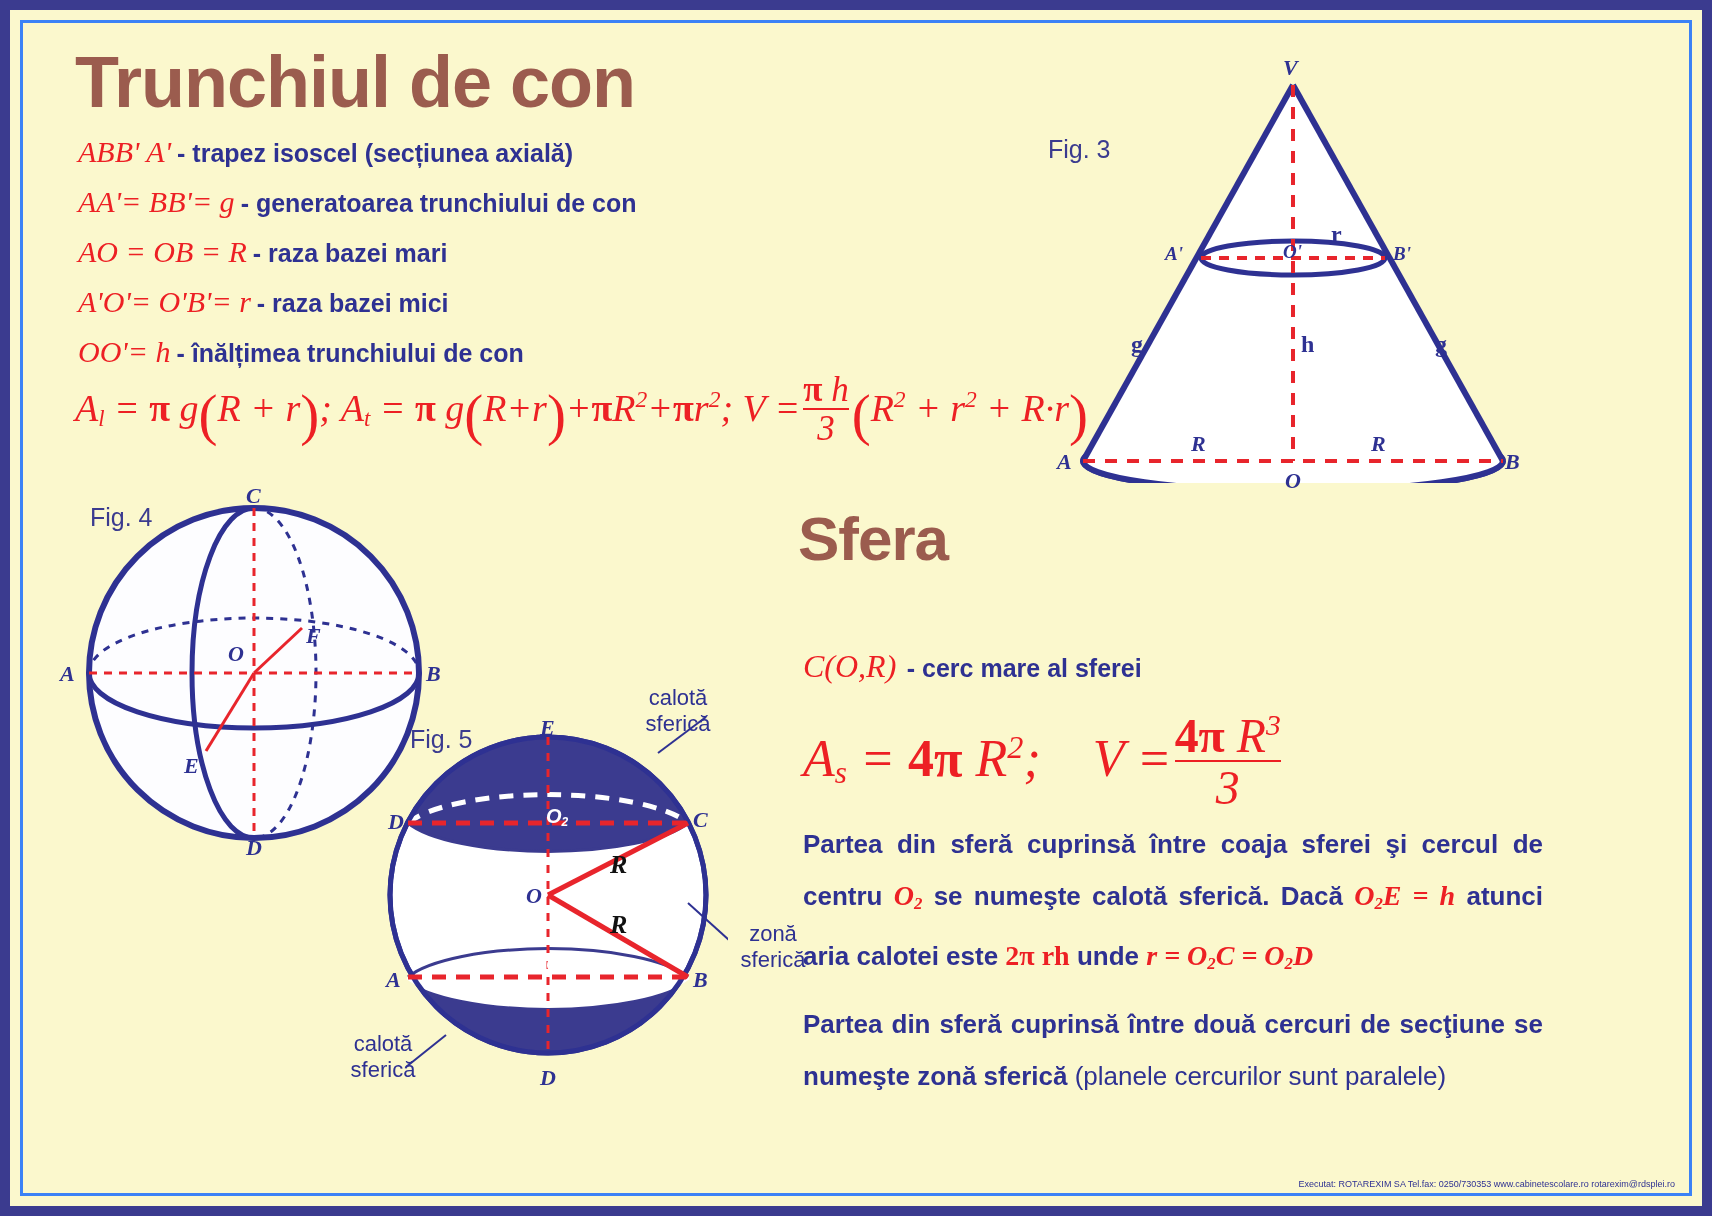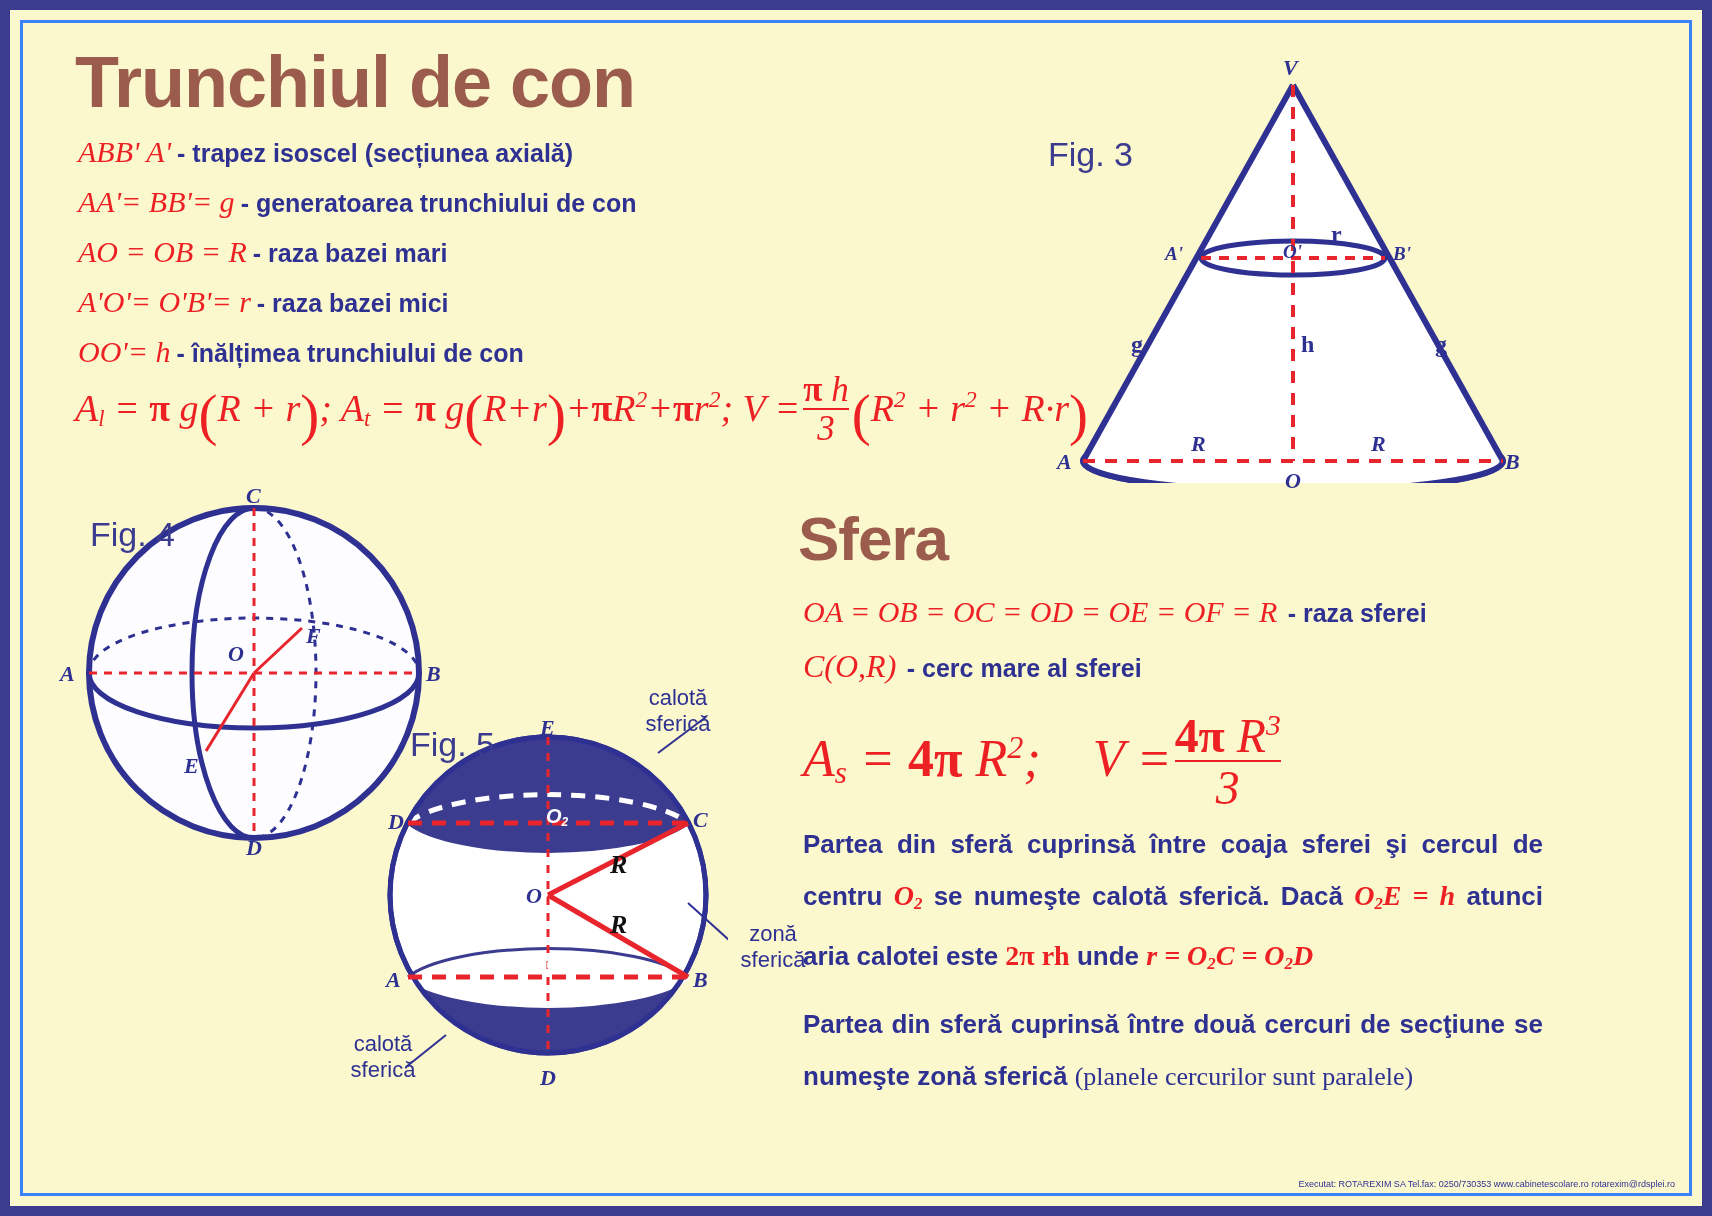--- a/index.html
+++ b/index.html
@@ -100,27 +100,27 @@
     text-align:justify;
   }
   #para1{top:795px;}
   #para2{top:975px;}
   .inl-red{
     color:#ed2024;
     font-family:"Liberation Serif",serif;
     font-style:italic;
     font-size:28px;
   }
-  .norm{font-weight:normal;font-family:Liberation Serif, serif;}
+  .norm{font-weight:normal;}
 
   
   .figlabel{
     color:#3b3b8f;
     font-family:"Liberation Sans",sans-serif;
-    font-size:34px;
+    font-size:25px;
   }
   .ptlabel{
     color:#2e3192;
     font-family:"Liberation Serif",serif;
     font-style:italic;
     font-weight:bold;
     font-size:22px;
   }
   .ptlabel-w{
     color:#ffffff;
@@ -262,21 +262,21 @@
       <path d="M196 45 A62 165 0 0 1 196 375" fill="none" stroke="#2e3192" stroke-width="3" stroke-dasharray="7,7"></path>
 
       <line x1="196" y1="45" x2="196" y2="375" stroke="#e8252c" stroke-width="3" stroke-dasharray="8,7"></line>
 
       <line x1="31" y1="210" x2="361" y2="210" stroke="#e8252c" stroke-width="3" stroke-dasharray="8,7"></line>
 
       <line x1="196" y1="210" x2="244" y2="165" stroke="#e8252c" stroke-width="3"></line>
 
       <line x1="196" y1="210" x2="148" y2="288" stroke="#e8252c" stroke-width="3"></line>
     </svg>
-    <div class="figlabel abs" style="left:32px;top:52px;">Fig. 4</div>
+    <div class="figlabel abs" style="left:32px;top:40px;">Fig. 4</div>
     <div class="ptlabel abs" style="left:188px;top:20px;">C</div>
     <div class="ptlabel abs" style="left:248px;top:160px;">F</div>
     <div class="ptlabel abs" style="left:170px;top:178px;">O</div>
     <div class="ptlabel abs" style="left:2px;top:198px;">A</div>
     <div class="ptlabel abs" style="left:368px;top:198px;">B</div>
     <div class="ptlabel abs" style="left:126px;top:290px;">E</div>
     <div class="ptlabel abs" style="left:188px;top:372px;">D</div>
   </div>
 
   <div class="abs" style="left:345px;top:672px;width:360px;height:400px;text-align:center;">
@@ -343,24 +343,20 @@
     <div>zonă</div>
     <div>sferică</div>
   </div>
   <div class="annot abs" style="left:305px;top:1008px;width:110px;">
     <div>calotă</div>
     <div>sferică</div>
   </div>
 
   <div class="title abs" id="title-sfera">Sfera</div>
 
-  <div class="sfera-line" id="sfera-def1">
-    <span class="sym">OA = OB = OC = OD = OE = OF = R</span>
-    <span class="desc">- raza sferei</span>
-  </div>
   <div class="sfera-line" id="sfera-def2">
     <span class="sym" style="font-size:32px;">C(O,R)</span>
     <span class="desc">- cerc mare al sferei</span>
   </div>
 
   <div class="formula abs" id="formula-sfera">
     <span><span>A</span><sub class="sm">s</sub></span>
     <span>=</span>
     <span class="pib"><span>4</span><span>π</span></span>
     <span><span>R</span><sup class="sm">2</sup></span><span>;</span>

